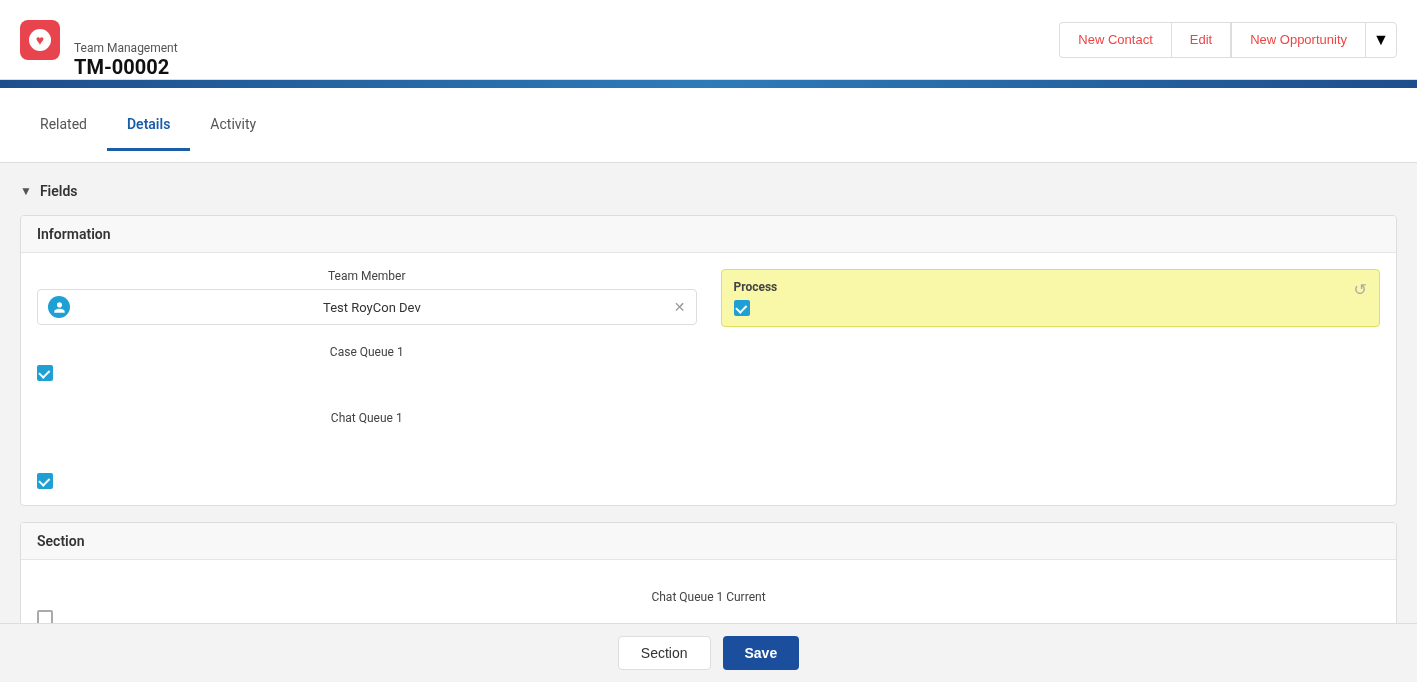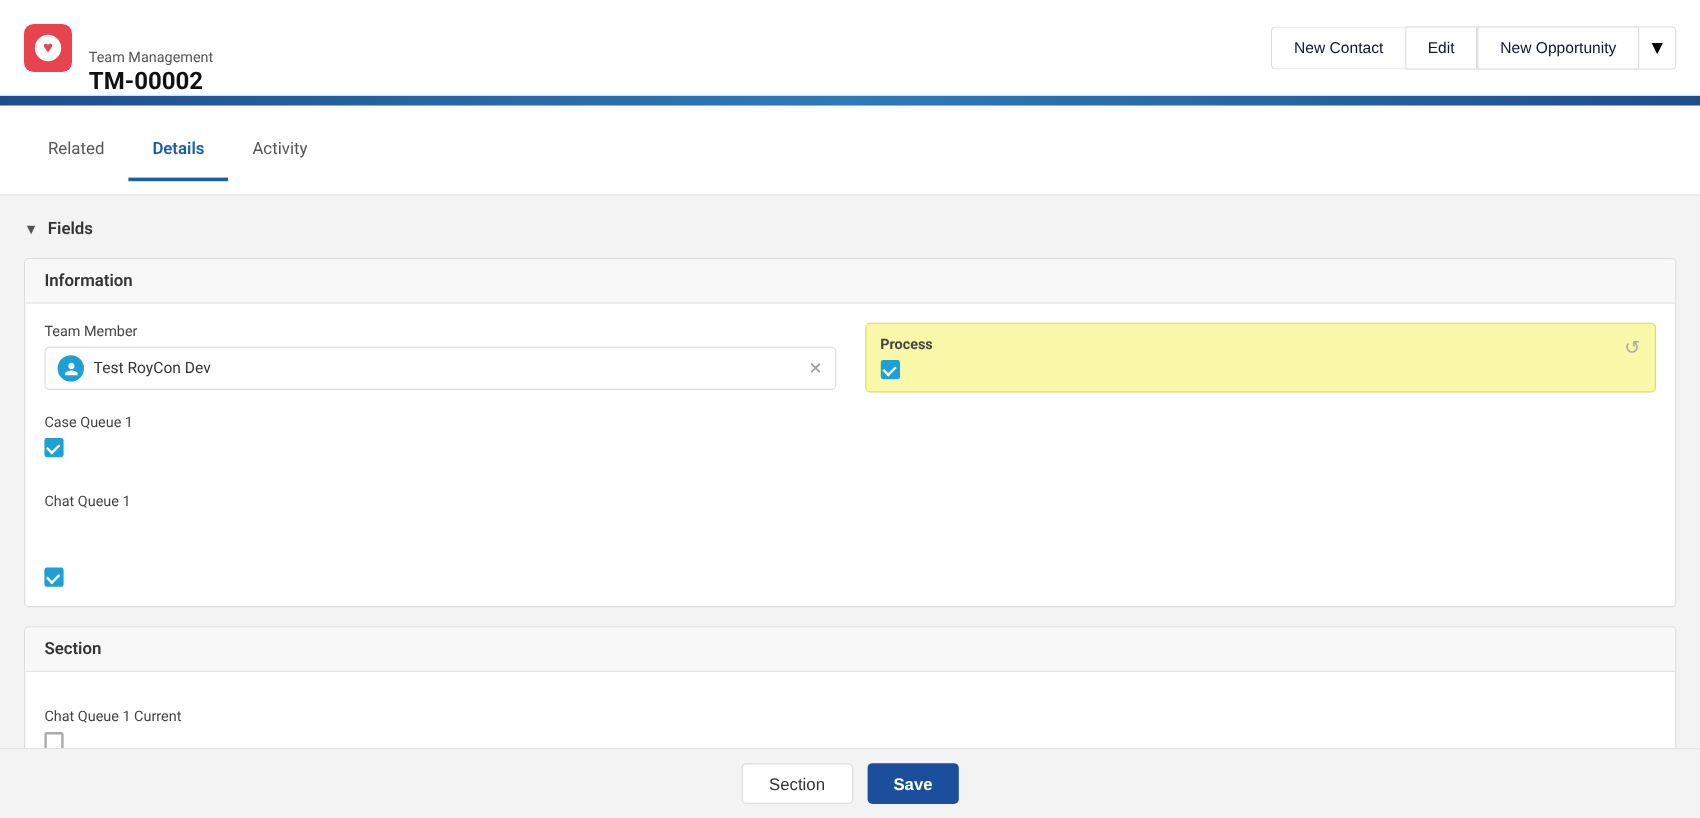--- a/index.html
+++ b/index.html
@@ -60,21 +60,21 @@
       display: flex;
       align-items: center;
       gap: 0;
     }
     .btn-header {
       padding: 8px 18px;
       font-size: 13px;
       border: 1px solid #ddd;
       background: #fff;
       cursor: pointer;
-      color: #0f172a;
+      color: #ef4444;
       height: 36px;
     }
     .btn-header:first-child {
       border-radius: 4px 0 0 4px;
       border-right: none;
     }
     .btn-edit {
       border-left: 1px solid #ddd;
       border-right: 1px solid #ddd;
     }
@@ -155,20 +155,21 @@
     .card-section-title {
       background: #f8f8f8;
       padding: 10px 16px;
       font-size: 14px;
       font-weight: 600;
       color: #333;
       border-bottom: 1px solid #e5e5e5;
     }
     .card-body {
       padding: 16px;
+      text-align: center;
     }
 
     .fields-grid {
       display: grid;
       grid-template-columns: 1fr 1fr;
       gap: 16px 24px;
     }
 
     .field-group {
       display: flex;

